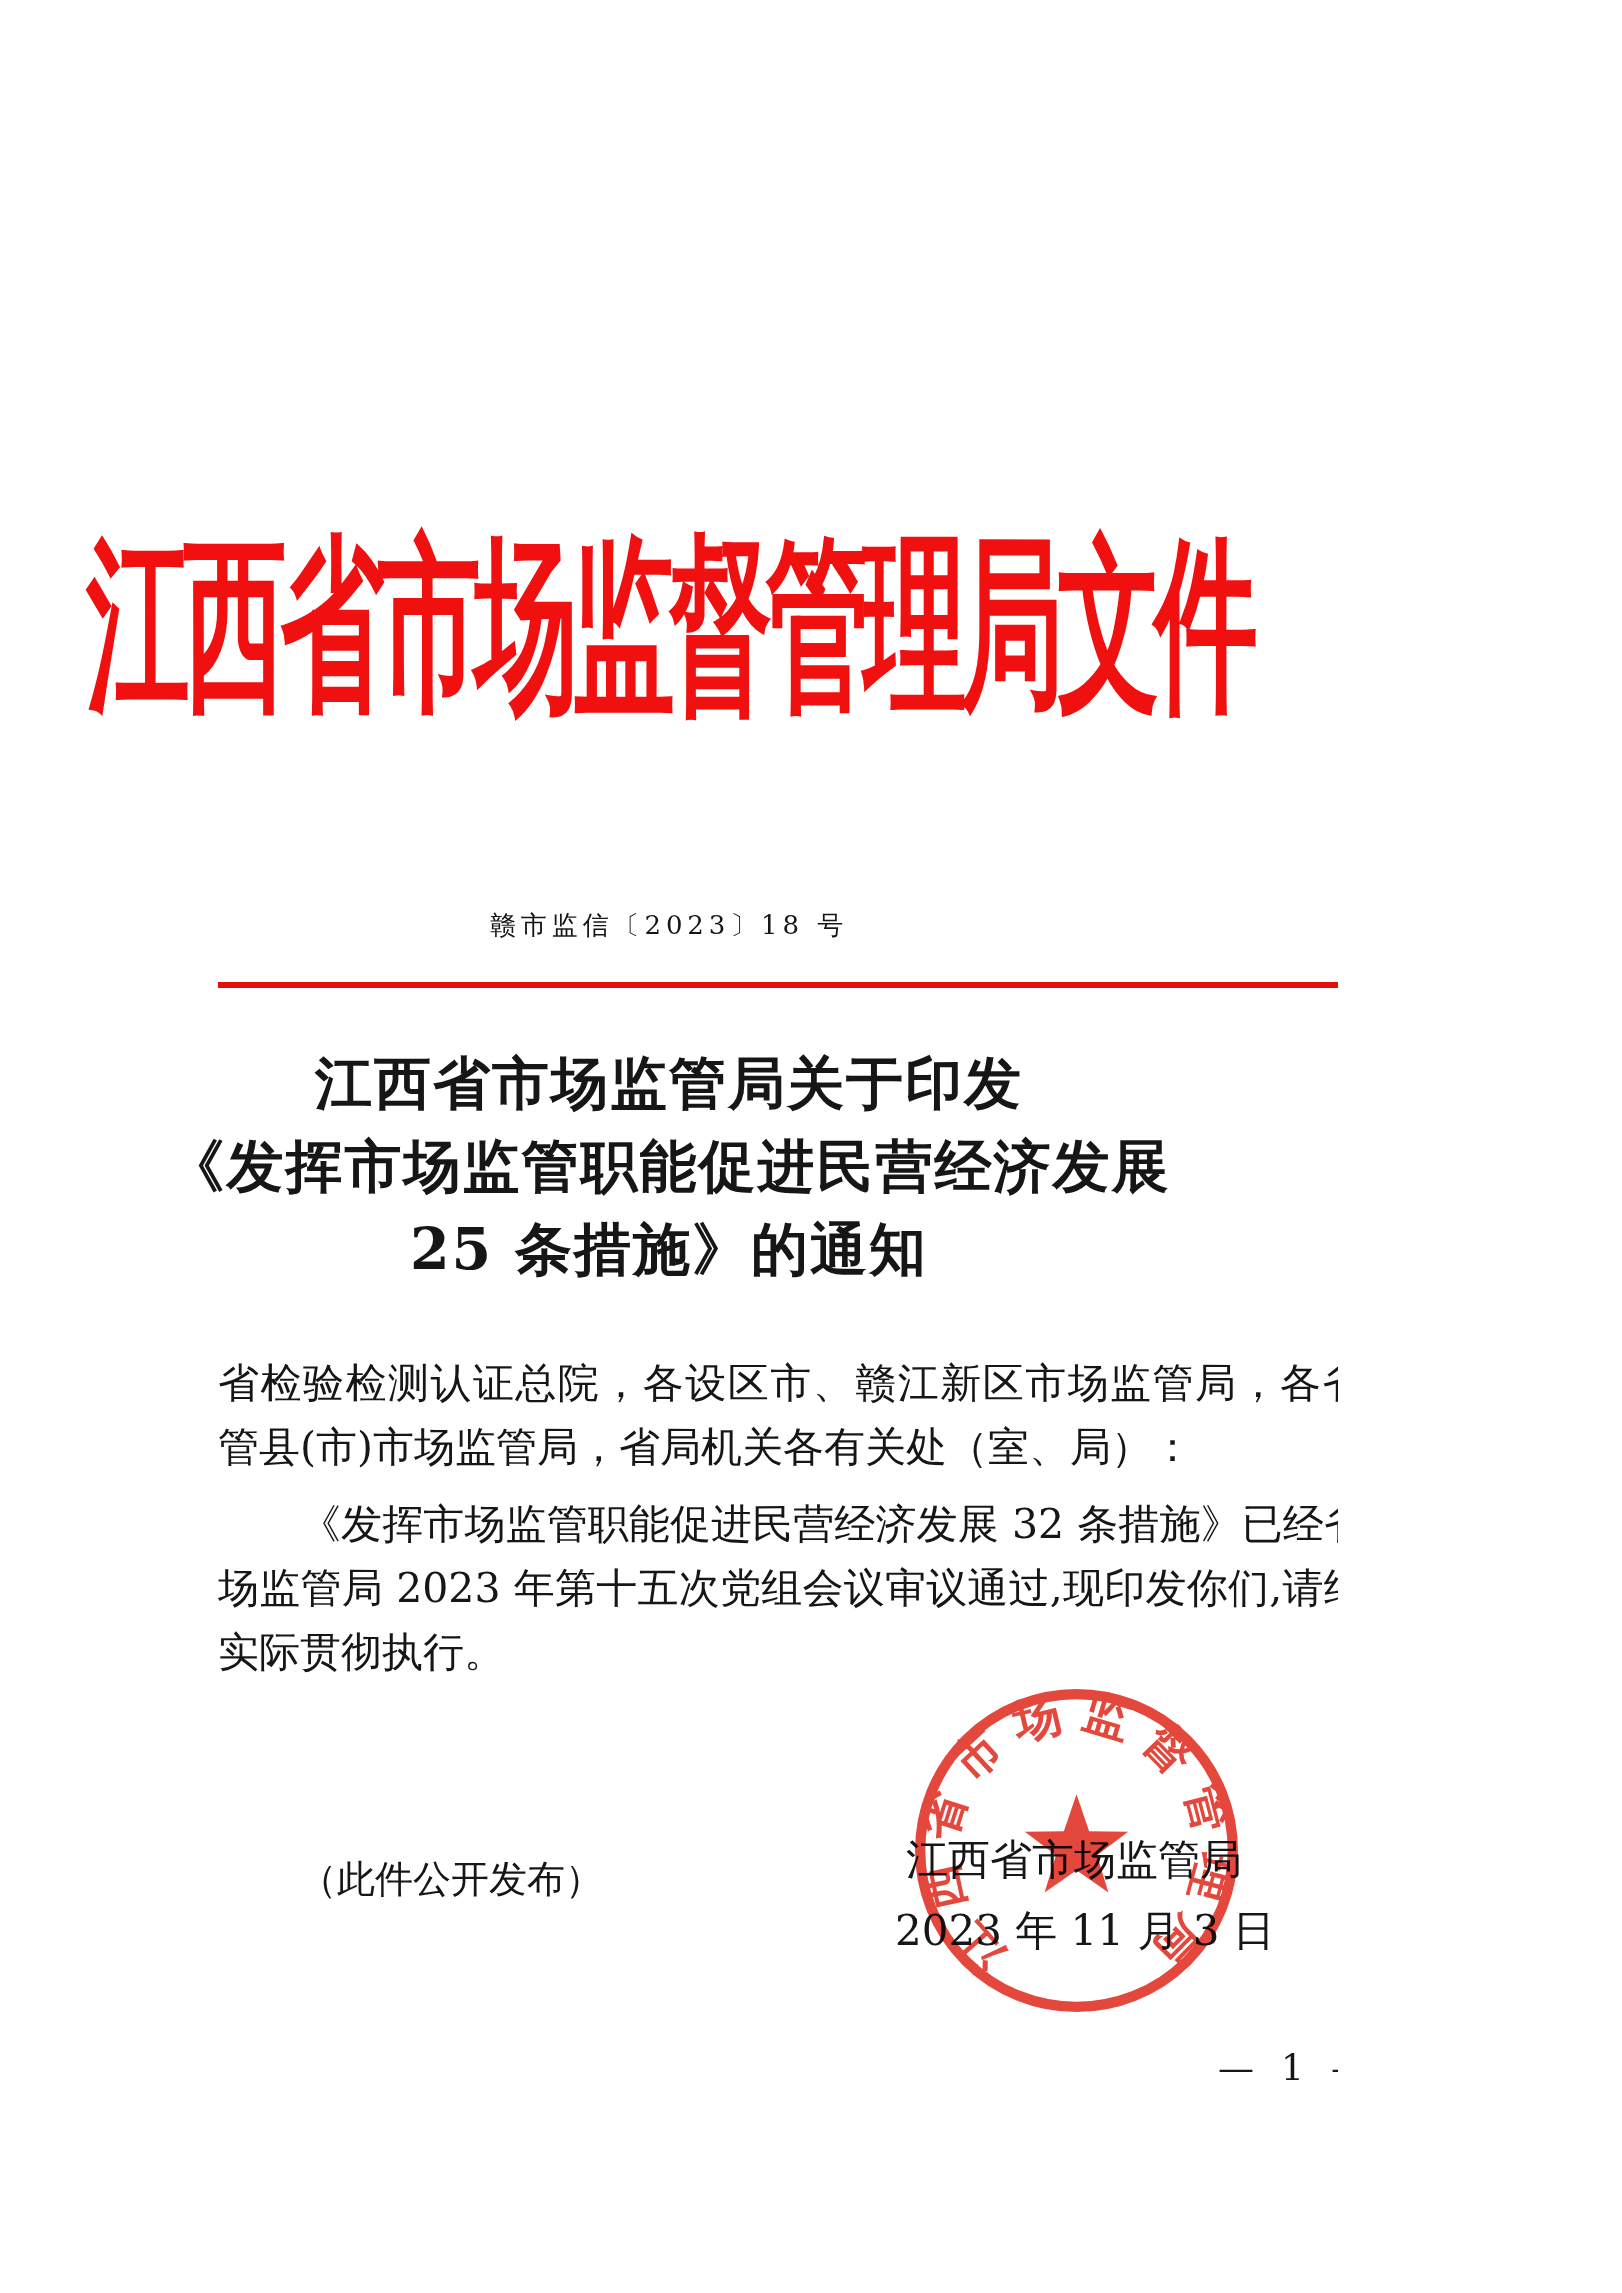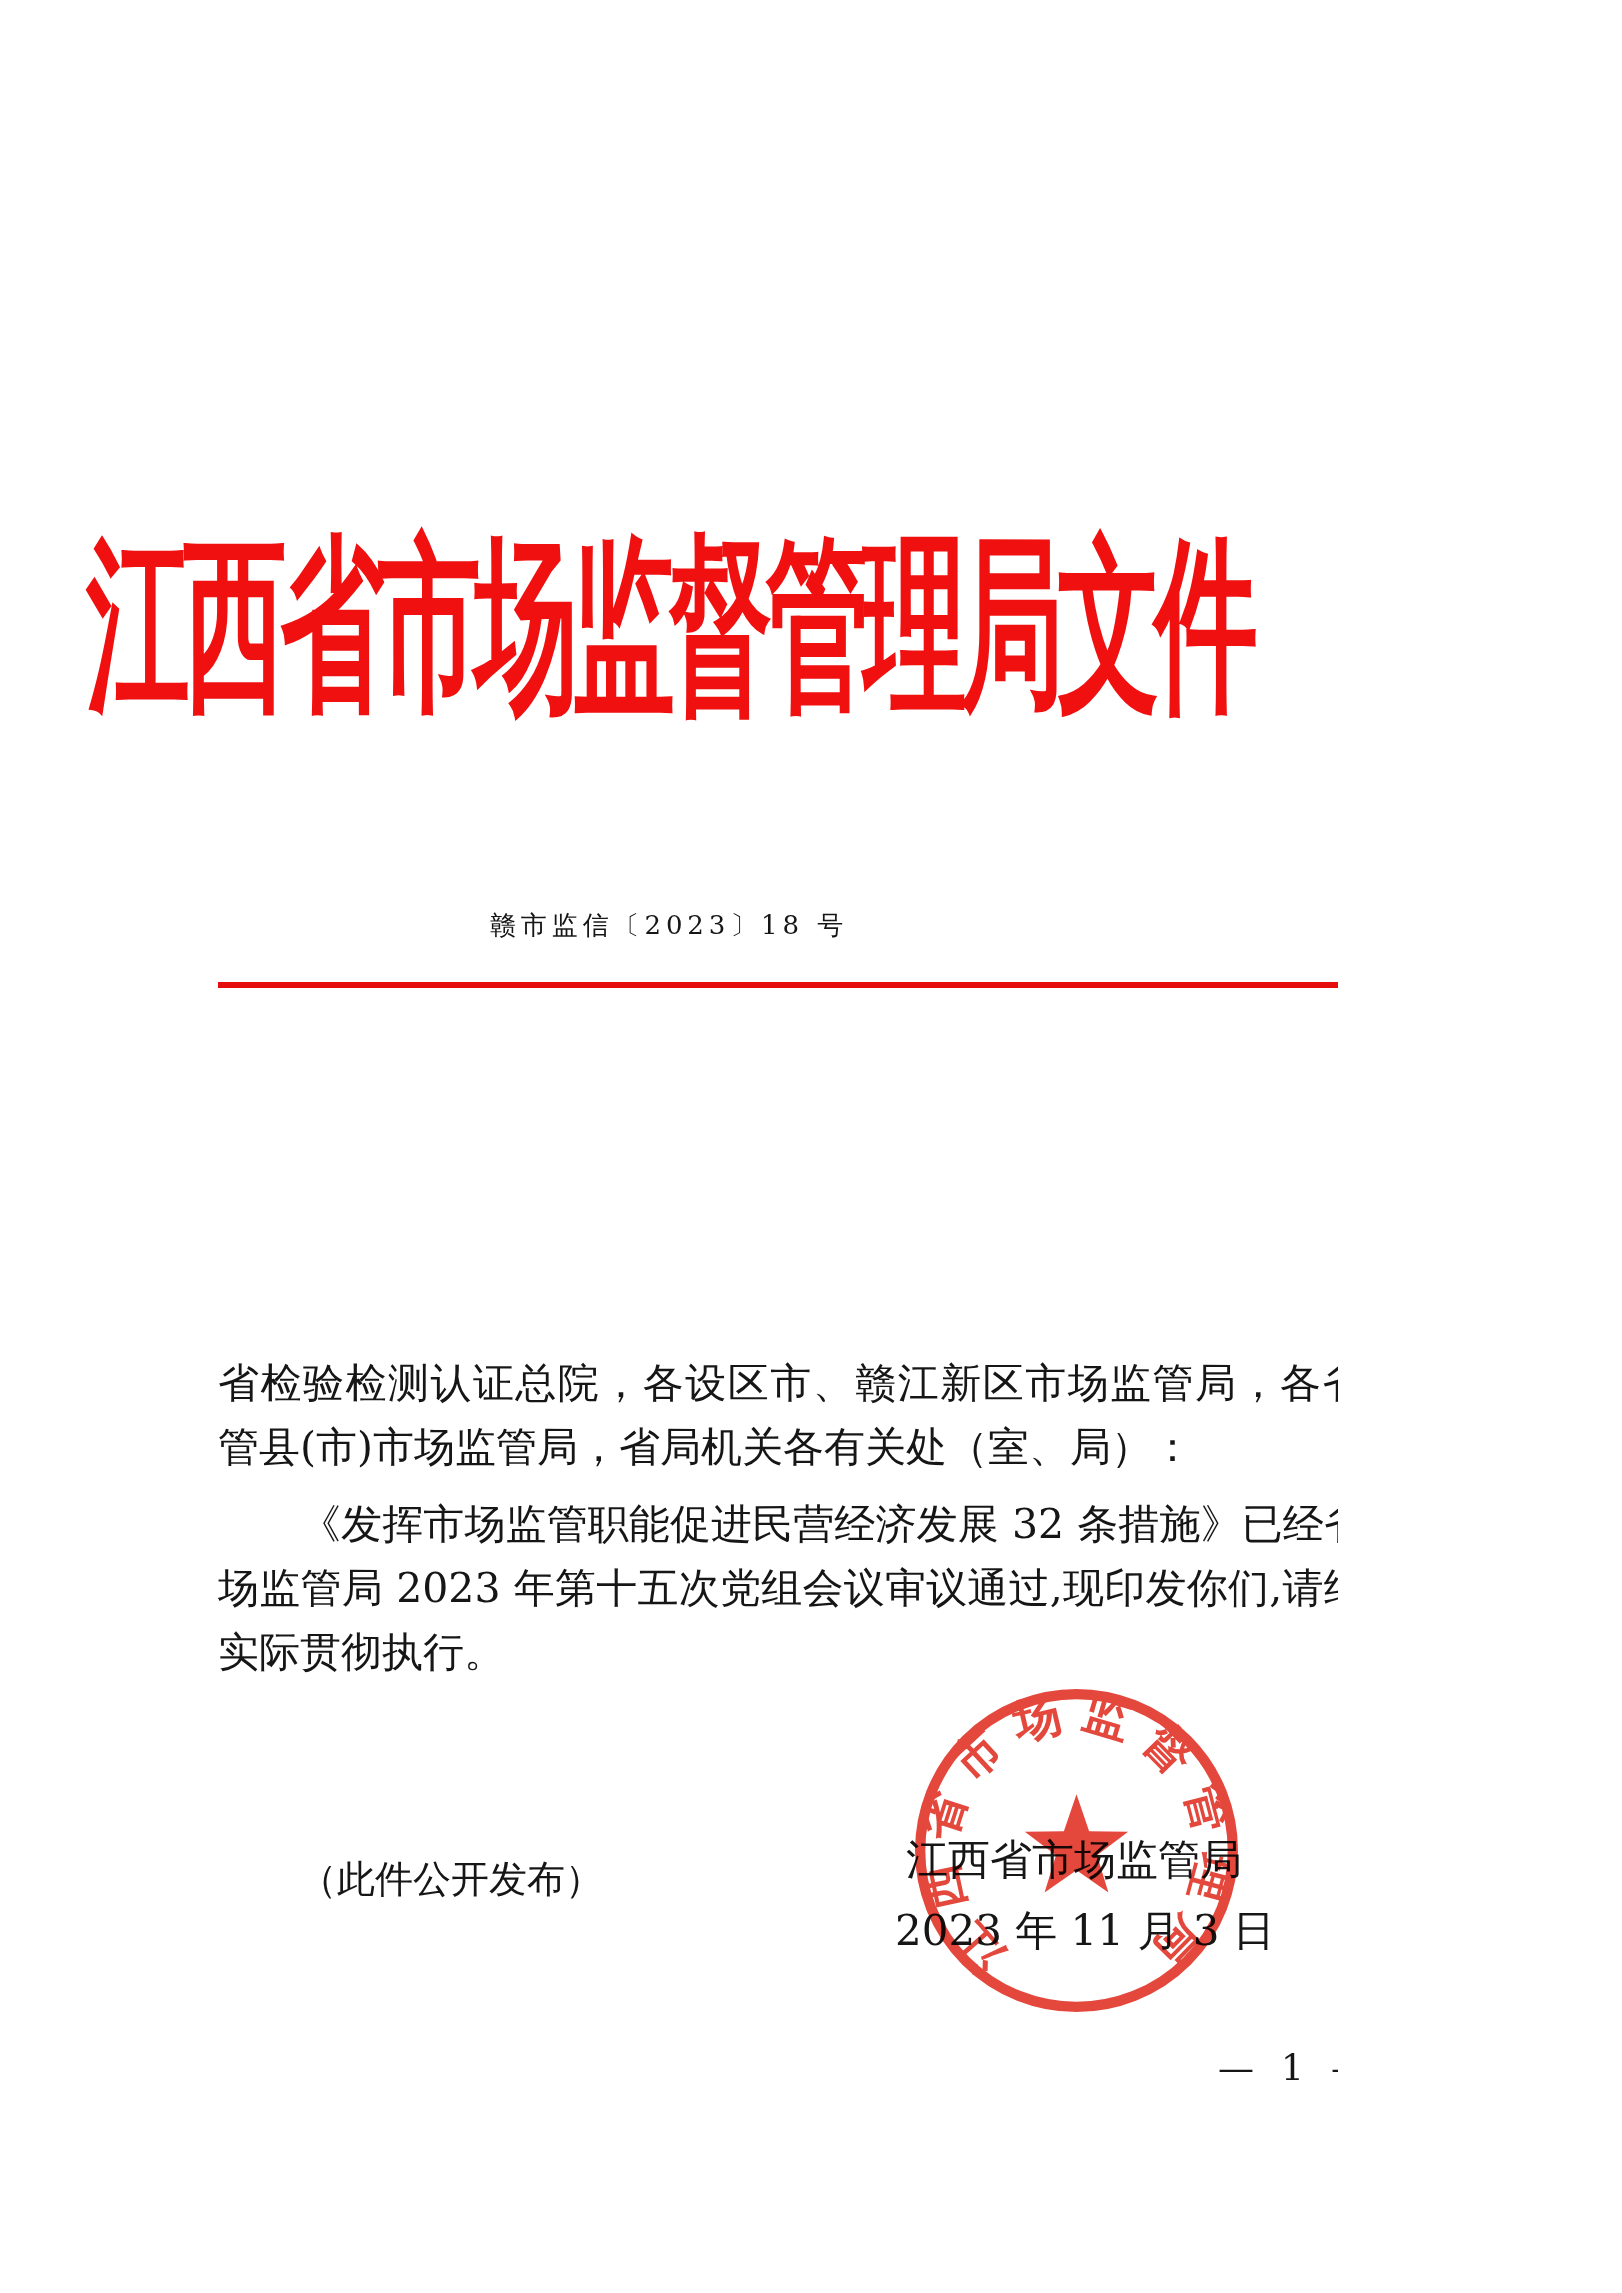--- a/index.html
+++ b/index.html
@@ -86,20 +86,25 @@
 <body>
 
 <div class="page">
 
   <div class="banner">江西省市场监督管理局文件</div>
 
   <div class="docnum">赣市监信〔2023〕18 号</div>
 
   <div class="redline"></div>
 
+  <div class="title">
+    <div>江西省市场监管局关于印发</div>
+    <div>《发挥市场监管职能促进民营经济发展</div>
+    <div>25 条措施》的通知</div>
+  </div>
 
   <div class="bodytext">
     <p class="salutation">省检验检测认证总院，各设区市、赣江新区市场监管局，各省直管县(市)市场监管局，省局机关各有关处（室、局）：</p>
     <p class="para">《发挥市场监管职能促进民营经济发展 32 条措施》已经省市场监管局 2023 年第十五次党组会议审议通过,现印发你们,请结合实际贯彻执行。</p>
   </div>
 
   <div class="sig-org">江西省市场监管局</div>
 
   <div class="sig-date">2023 年 11 月 3 日</div>
 

